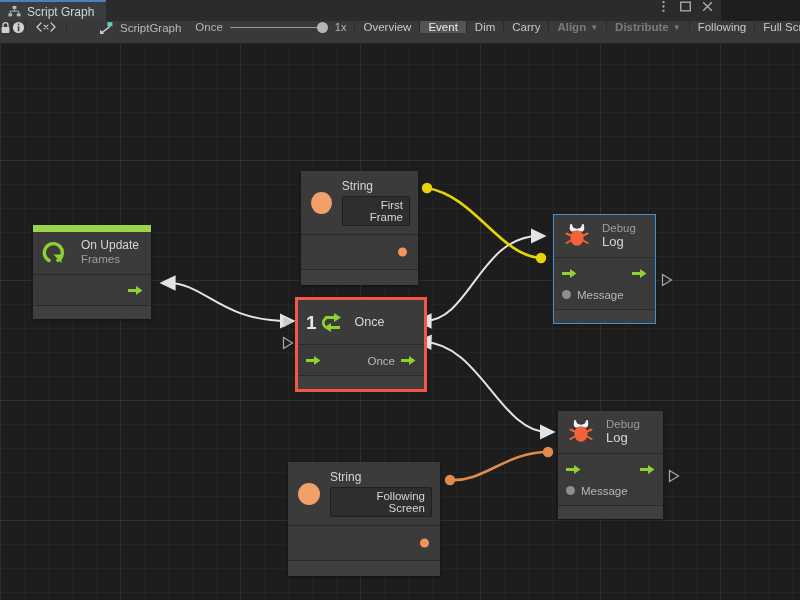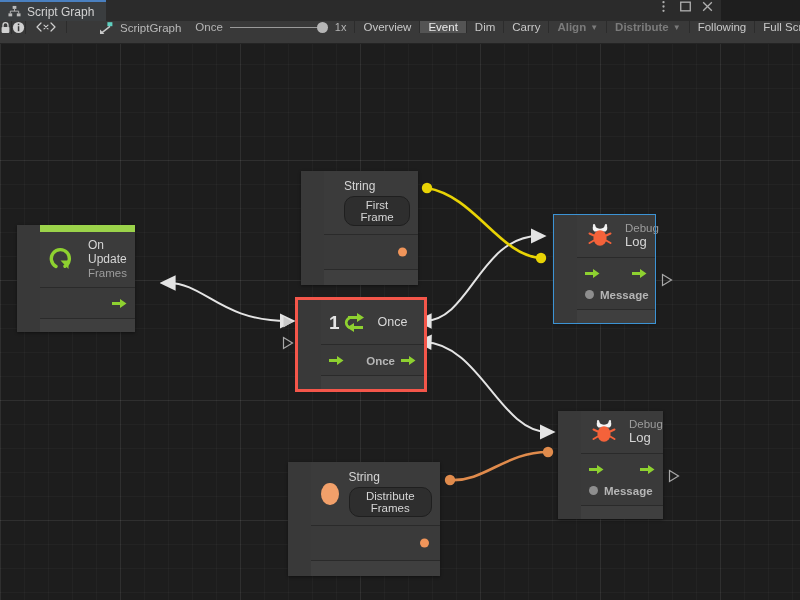--- a/index.html
+++ b/index.html
@@ -74,21 +74,20 @@
     background-size: 24px 24px, 24px 24px, 120px 120px, 120px 120px;
     background-position: 0px -4px, 0px -4px, 0px -4px, 0px -4px;
     overflow:hidden;
   }
   .edges{ position:absolute; left:0; top:0; width:800px; height:556px; }
 
   
   .node{
     position:absolute; background:#393939; color:#c9c9c9;
     box-shadow:0 1px 3px rgba(0,0,0,.45);
-    padding-left:23px;
   }
   .node.sel-red{ outline:3px solid #f4564a; outline-offset:0; }
   .node.sel-blue{ outline:1px solid #3c93d4; outline-offset:0; }
   .node-accent{ height:7px; background:#9bd34a; }
   .node-head{
     display:flex; align-items:center; gap:9px;
     padding:7px 10px 7px 9px; background:#3b3b3b;
     border-bottom:1px solid #2a2a2a; min-height:38px;
   }
   .node-head .glyph{ width:30px; height:28px; flex:0 0 30px; display:block; }
@@ -98,30 +97,30 @@
   .node-title-one{ font-size:12.5px; color:#d8d8d8; }
 
   .node-body{ background:#3a3a3a; padding:5px 0 4px 0; }
   .node-foot{
     height:14px; background:#3f3f3f; border-top:1px solid #2a2a2a;
   }
   .port-row{
     display:flex; align-items:center; justify-content:space-between;
     height:21px; padding:0 8px; font-size:11.5px; color:#b6b6b6;
   }
-  .port-left, .port-right{ display:flex; align-items:center; gap:6px;font-weight:bold; }
+  .port-left, .port-right{ display:flex; align-items:center; gap:6px; }
   .flow-arrow{ width:15px; height:11px; display:block; }
   .dot{ width:9px; height:9px; border-radius:50%; display:inline-block; }
   .dot.gray{ background:#8e8e8e; }
   .dot.orange{ background:#f0955a; }
   .dot.orange-big{ width:22px; height:22px; background:#f2a06a; }
   .val-field{
-    background:#2e2e2e; border:1px solid #1f1f1f; border-radius:10px;
+    background:#2e2e2e; border:1px solid #1f1f1f; border-radius:2px;
     padding:2px 6px; font-size:11.5px; color:#d6d6d6; min-width:66px;
-    text-align:center;
+    text-align:right;
   }
   .string-head{
     display:flex; align-items:center; gap:10px; padding:8px 8px 8px 10px;
     background:#3b3b3b; border-bottom:1px solid #2a2a2a;
   }
   .string-head .col{ display:flex; flex-direction:column; gap:3px; align-items:flex-start; }
   .string-body{ height:35px; background:#3a3a3a; position:relative; border-bottom:1px solid #2a2a2a;}
   .string-body .outdot{ position:absolute; right:11px; top:50%; transform:translateY(-50%); }
   .string-foot{ height:15px; background:#3f3f3f; }
 
@@ -245,21 +244,21 @@
 
       <path d="M427,144 C475,152 500,212 541,214" stroke="#e8d305" stroke-width="2.6" fill="none"></path>
       <circle cx="427" cy="144" r="5.2" fill="#e8d305"></circle>
       <circle cx="541" cy="214" r="5.2" fill="#e8d305"></circle>
 
       <path d="M450,436 C485,438 505,408 548,408" stroke="#e08b4c" stroke-width="2.6" fill="none"></path>
       <circle cx="450" cy="436" r="5.2" fill="#e08b4c"></circle>
       <circle cx="548" cy="408" r="5.2" fill="#e08b4c"></circle>
     </svg>
 
-    <div class="node" style="left:17px; top:181px; width:118px;">
+    <div class="node" style="left:33px; top:181px; width:118px;">
       <div class="node-accent"></div>
       <div class="node-head">
         <svg class="glyph" viewBox="0 0 30 28">
           <path d="M7 21.5 a9 9 0 1 1 9 -0.2" fill="none" stroke="#8ed130" stroke-width="3.4" stroke-linecap="round"></path>
           <path d="M11.5 15.5 L19.5 15.5 L19.5 24 Z" fill="#8ed130"></path>
         </svg>
         <span class="node-titles">
           <span class="node-title">On Update</span>
           <span class="node-sub">Frames</span>
         </span>
@@ -326,21 +325,21 @@
     </svg>
     <svg class="ext-tri" style="left:282px; top:292px;" viewBox="0 0 12 14">
       <path d="M1.5 1.5 L10.5 7 L1.5 12.5 Z" fill="none" stroke="#a8a8a8" stroke-width="1.2"></path>
     </svg>
 
     <div class="node" style="left:288px; top:418px; width:152px;">
       <div class="string-head">
         <span class="dot orange-big"></span>
         <span class="col">
           <span class="node-title">String</span>
-          <span class="val-field">Distribute Frames</span>
+          <span class="val-field">Following Screen</span>
         </span>
       </div>
       <div class="string-body">
         <span class="dot orange outdot"></span>
       </div>
       <div class="string-foot"></div>
     </div>
 
     <div class="node sel-blue" style="left:554px; top:171px; width:101px;">
       <div class="node-head">

